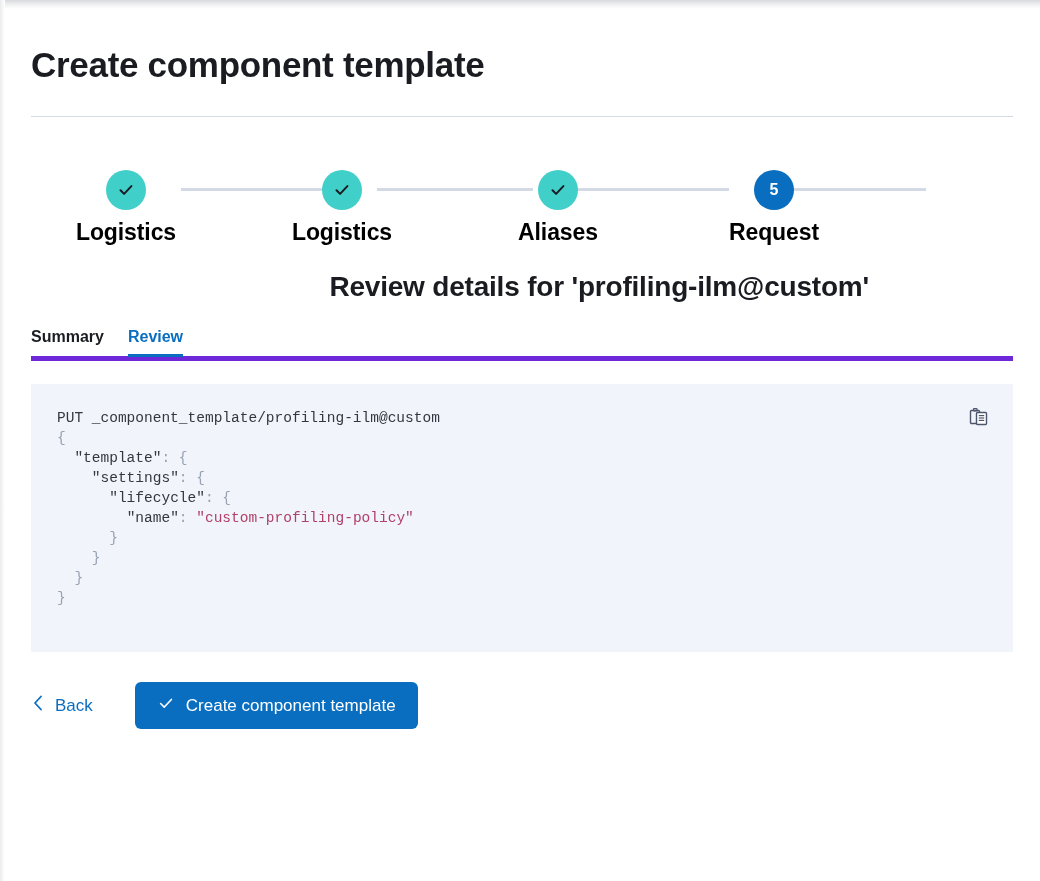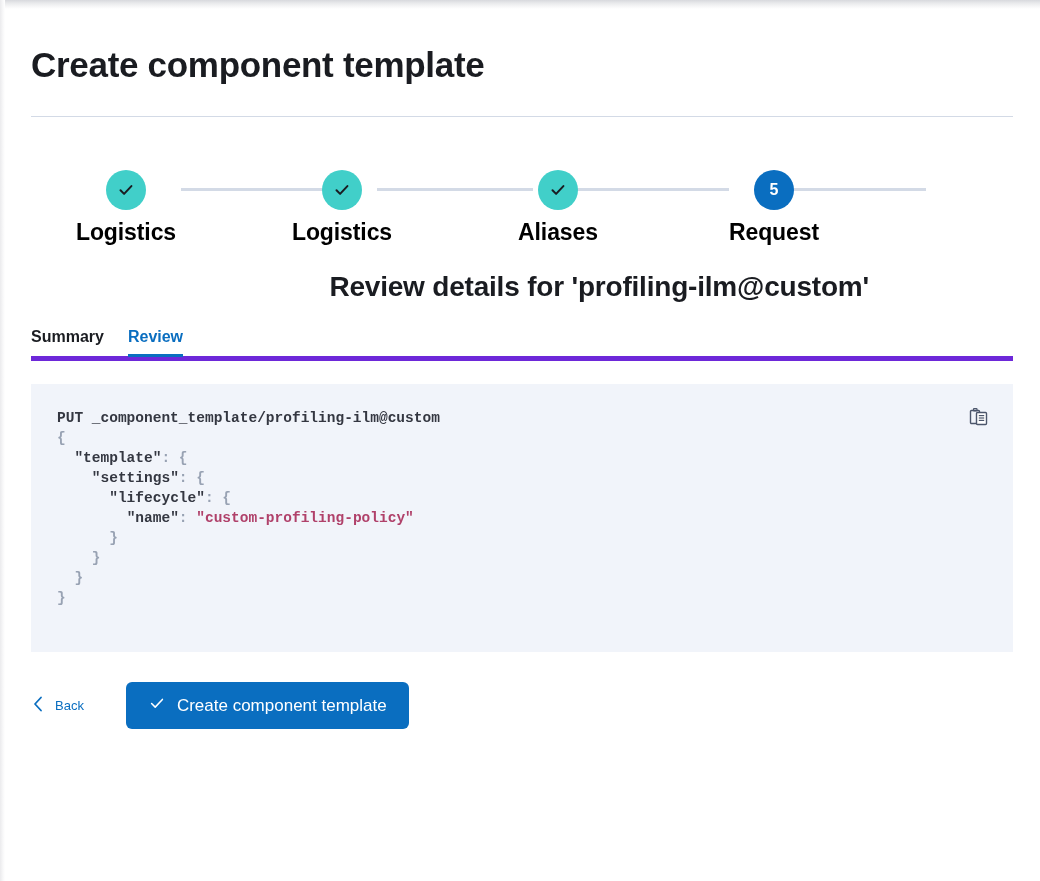--- a/index.html
+++ b/index.html
@@ -175,21 +175,20 @@
     padding: 24px 26px;
     overflow: hidden;
   }
   pre.code {
     margin: 0;
     font-family: "Liberation Mono", "DejaVu Sans Mono", monospace;
     font-size: 14.5px;
     line-height: 20px;
     color: #69707d;
     white-space: pre;
-    font-weight: bold;
   }
   .code .method { color: #343741; }
   .code .key    { color: #343741; }
   .code .punc   { color: #98a2b3; }
   .code .str    { color: #b0416a; }
 
   .copy-btn {
     position: absolute;
     top: 20px;
     right: 20px;
@@ -213,21 +212,21 @@
   }
   .back-btn {
     display: flex;
     align-items: center;
     gap: 10px;
     background: none;
     border: none;
     padding: 0;
     cursor: pointer;
     font-family: inherit;
-    font-size: 13px;
+    font-size: 17px;
     color: #0a6ec0;
   }
   .primary-btn {
     display: flex;
     align-items: center;
     gap: 11px;
     background: #0a6ec0;
     border: none;
     border-radius: 6px;
     padding: 0 22px;

